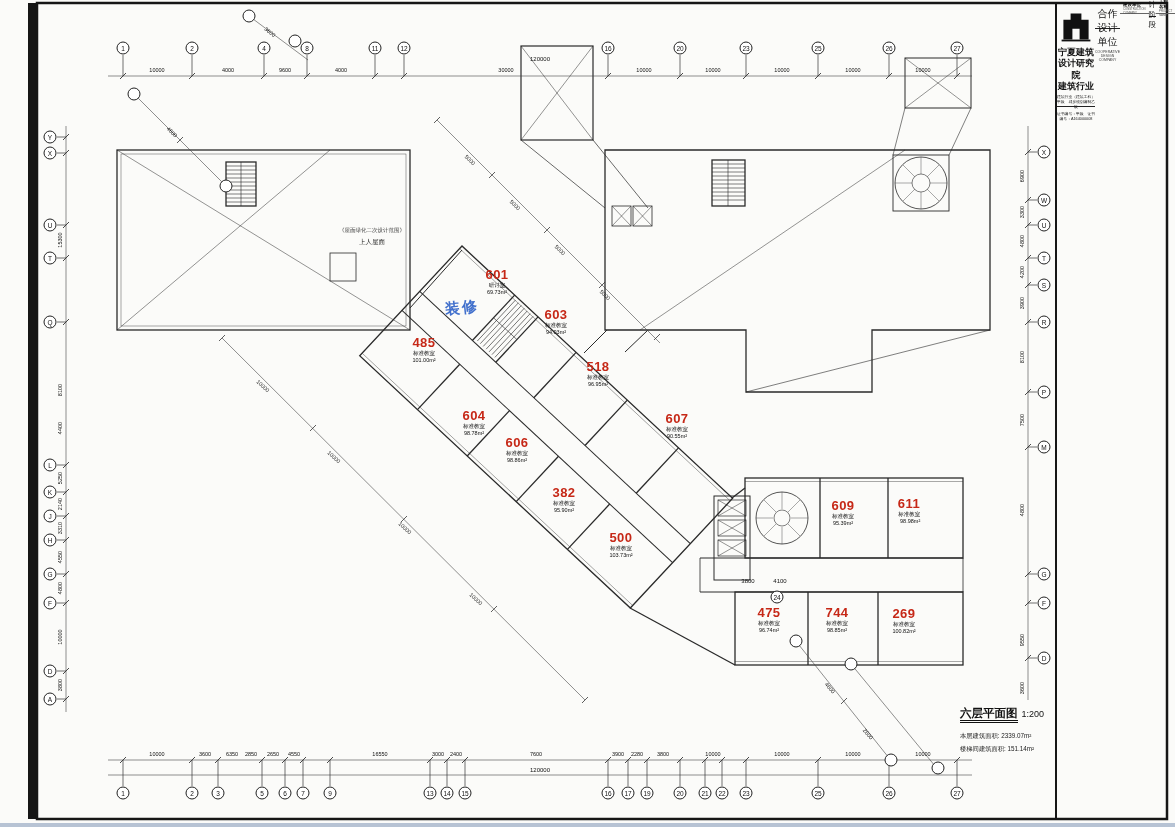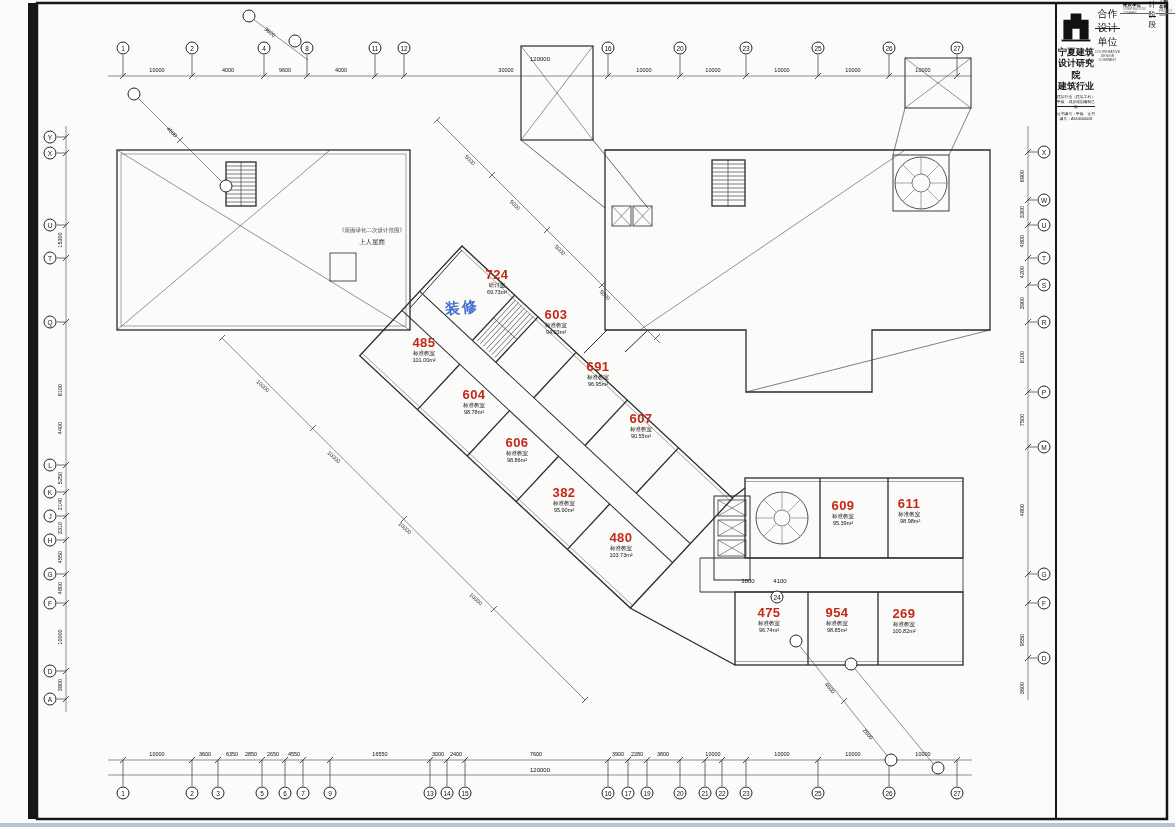--- a/index.html
+++ b/index.html
@@ -412,100 +412,107 @@
       <div class="dim" style="left: 334px; top: 457px; transform: translate(-50%, -50%) rotate(43deg);">10000</div>
       <div class="dim" style="left: 405px; top: 528px; transform: translate(-50%, -50%) rotate(43deg);">10000</div>
       <div class="dim" style="left: 476px; top: 599px; transform: translate(-50%, -50%) rotate(43deg);">10000</div>
       <div class="dim" style="left: 830px; top: 688px; transform: translate(-50%, -50%) rotate(50deg);">4600</div>
       <div class="dim" style="left: 868px; top: 734px; transform: translate(-50%, -50%) rotate(50deg);">2600</div>
       <div class="dim" style="left: 172px; top: 132px; transform: translate(-50%, -50%) rotate(45deg);">4600</div>
       <div class="dim" style="left: 270px; top: 32px; transform: translate(-50%, -50%) rotate(38deg);">3600</div>
     </div>
   <div id="room-layer">
       <div class="room" style="left: 497px; top: 282px;">
-        <div class="no">724</div>
+        <div class="no">601</div>
         <div class="nm">研讨室</div>
         <div class="nm">69.73m²</div>
       </div>
       <div class="room" style="left: 424px; top: 350px;">
         <div class="no">485</div>
         <div class="nm">标准教室</div>
         <div class="nm">101.00m²</div>
       </div>
       <div class="room" style="left: 556px; top: 322px;">
         <div class="no">603</div>
         <div class="nm">标准教室</div>
         <div class="nm">94.03m²</div>
       </div>
-      <div class="room" style="left: 474px; top: 402px;">
+      <div class="room" style="left: 474px; top: 423px;">
         <div class="no">604</div>
         <div class="nm">标准教室</div>
         <div class="nm">98.78m²</div>
       </div>
       <div class="room" style="left: 598px; top: 374px;">
-        <div class="no">691</div>
+        <div class="no">518</div>
         <div class="nm">标准教室</div>
         <div class="nm">96.95m²</div>
       </div>
       <div class="room" style="left: 517px; top: 450px;">
         <div class="no">606</div>
         <div class="nm">标准教室</div>
         <div class="nm">98.86m²</div>
       </div>
-      <div class="room" style="left: 641px; top: 426px; text-align: center;">
+      <div class="room" style="left: 677px; top: 426px; text-align: center;">
         <div class="no">607</div>
         <div class="nm">标准教室</div>
         <div class="nm">90.55m²</div>
       </div>
       <div class="room" style="left: 564px; top: 500px;">
         <div class="no">382</div>
         <div class="nm">标准教室</div>
         <div class="nm">95.90m²</div>
       </div>
       <div class="room" style="left: 843px; top: 513px;">
         <div class="no">609</div>
         <div class="nm">标准教室</div>
         <div class="nm">95.39m²</div>
       </div>
       <div class="room" style="left: 621px; top: 545px;">
-        <div class="no">480</div>
+        <div class="no">500</div>
         <div class="nm">标准教室</div>
         <div class="nm">103.73m²</div>
       </div>
       <div class="room" style="left: 909px; top: 511px; text-align: right;">
         <div class="no">611</div>
         <div class="nm">标准教室</div>
         <div class="nm">98.98m²</div>
       </div>
       <div class="room" style="left: 769px; top: 620px;">
         <div class="no">475</div>
         <div class="nm">标准教室</div>
         <div class="nm">96.74m²</div>
       </div>
       <div class="room" style="left: 837px; top: 620px;">
-        <div class="no">954</div>
+        <div class="no">744</div>
         <div class="nm">标准教室</div>
         <div class="nm">98.85m²</div>
       </div>
       <div class="room" style="left: 904px; top: 621px;">
         <div class="no">269</div>
         <div class="nm">标准教室</div>
         <div class="nm">100.82m²</div>
       </div>
     </div>
   <div id="anno-layer">
       <div class="anno watermark" style="left: 462px; top: 308px;">装修</div>
       <div class="anno tiny-bracket" style="left: 372px; top: 230px;">《屋面绿化二次设计范围》</div>
       <div class="anno tiny" style="left: 372px; top: 242px;">上人屋面</div>
       <div class="anno dim-h" style="left: 540px; top: 59px;">120000</div>
       <div class="anno dim-h" style="left: 540px; top: 770px;">120000</div>
       <div class="anno dim-h" style="left: 748px; top: 581px;">3800</div>
       <div class="anno dim-h" style="left: 780px; top: 581px;">4100</div>
     </div>
 
+  <div class="plan-caption">
+    <div>
+      <span class="cap-title">六层平面图</span><span class="cap-scale">1:200</span>
+    </div>
+    <div class="cap-note">本层建筑面积: 2339.07m²</div>
+    <div class="cap-note">楼梯间建筑面积: 151.14m²</div>
+  </div>
 
   <aside class="title-block">
     <div class="tb-logo-sec">
       <div class="logo-glyph">
         <svg width="38" height="36" viewBox="0 0 40 40">
             <path d="M6,34 V12 H14 V5 H26 V12 H34 V34 H24 V22 H16 V34 Z" fill="#111"></path>
             <rect x="4" y="34" width="32" height="2" fill="#111"></rect>
           </svg>
       </div>
       <div class="tb-company">宁夏建筑设计研究院</div>

